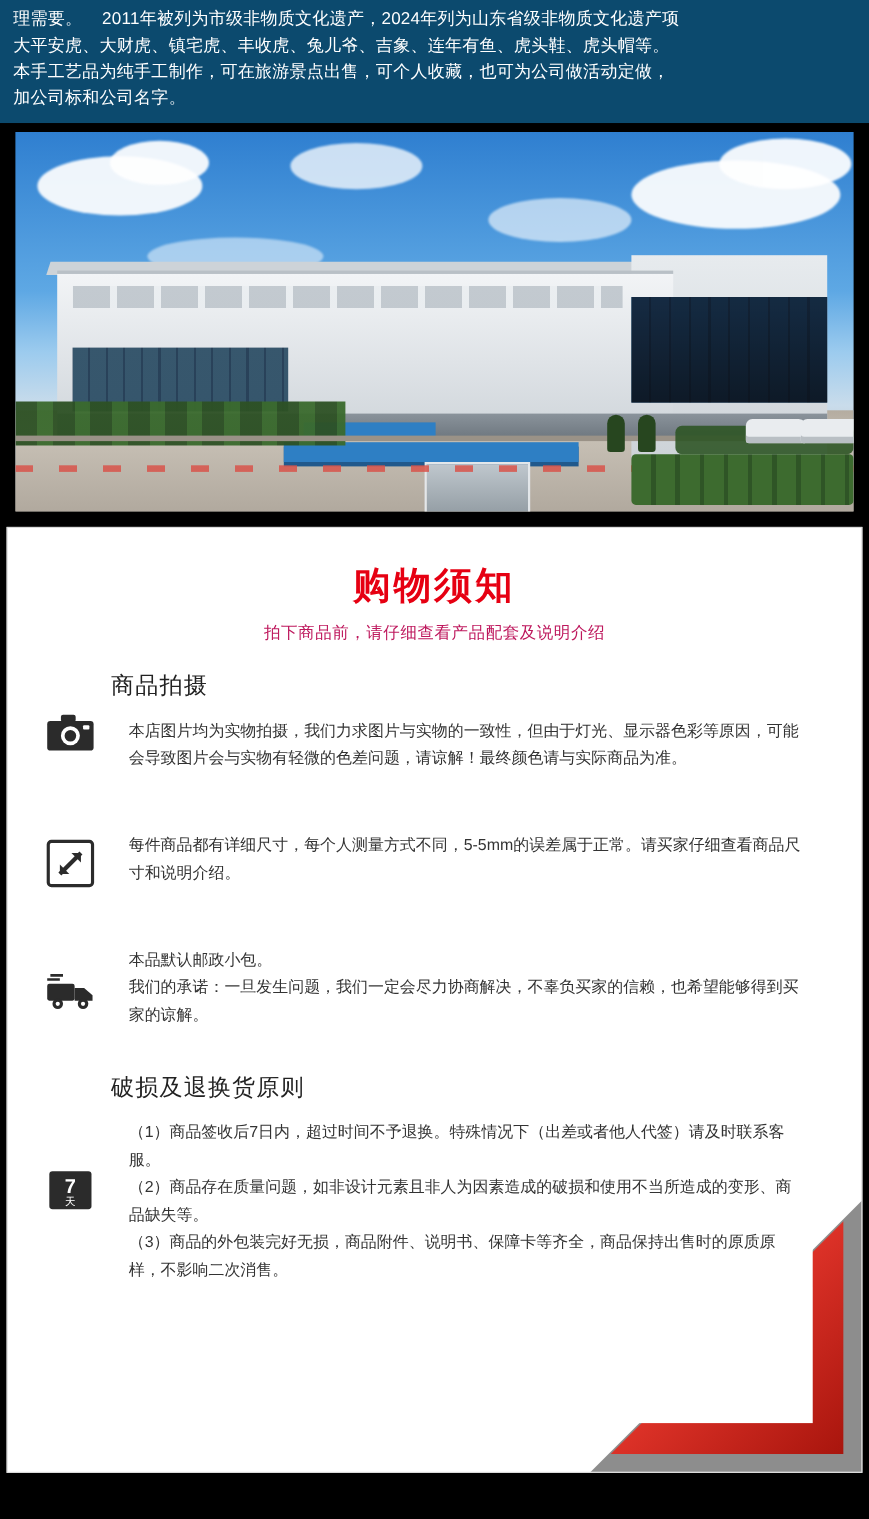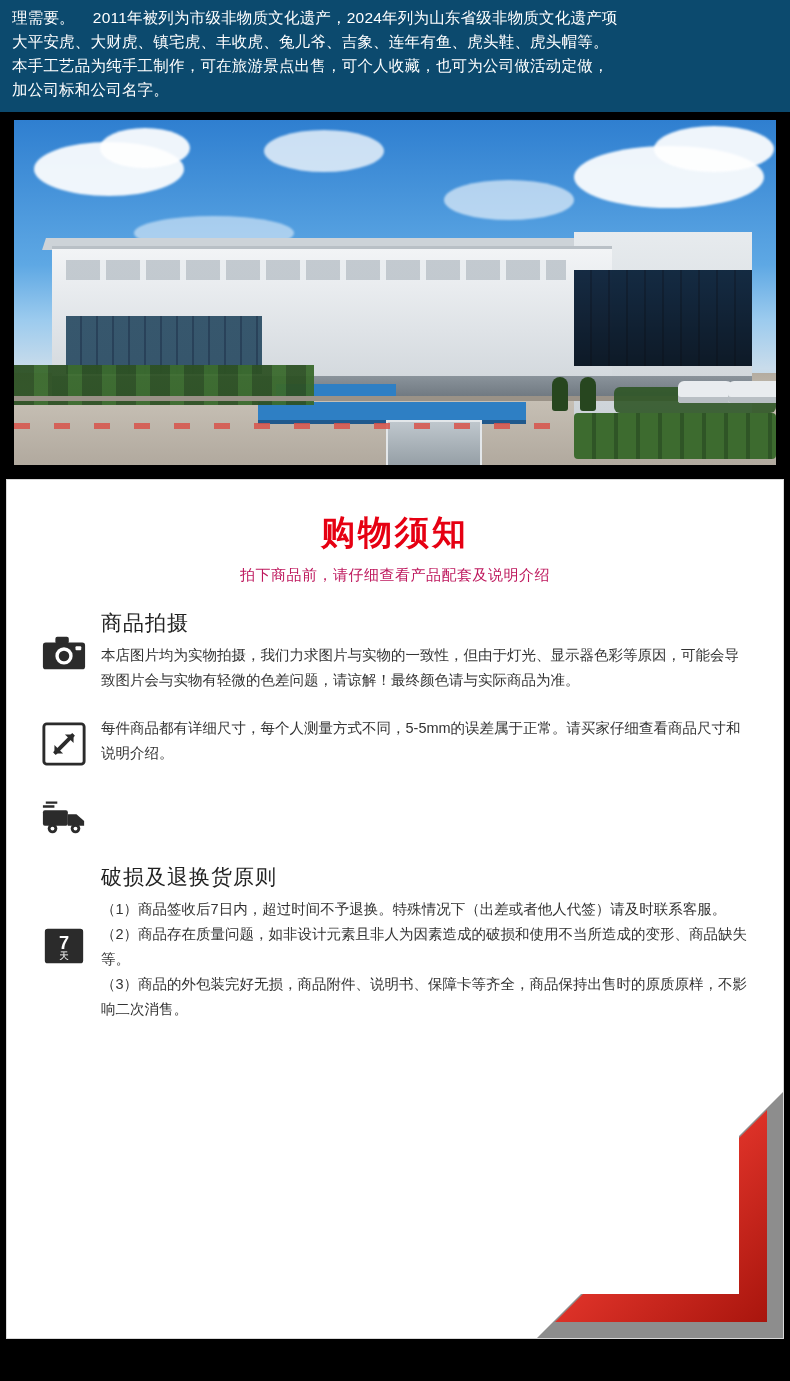--- a/index.html
+++ b/index.html
@@ -232,21 +232,21 @@
   .sec-h {
     font-size: 21px;
     color: #222;
     margin: 0 0 6px 0;
     letter-spacing: 1px;
   }
   .sec-p {
     font-size: 14.5px;
     line-height: 25px;
     color: #333;
-    margin: 0;
+    margin: 16px;
     white-space: pre-wrap;
   }
 
   
   .fold {
     position: absolute;
     right: -2px;
     bottom: -2px;
     width: 250px;
     height: 250px;
@@ -366,20 +366,22 @@
             <rect x="2" y="16" width="26" height="16" rx="2" fill="#2b2b2b"></rect>
             <path d="M28 20 H37 L45 27 V32 H28 Z" fill="#2b2b2b"></path>
             <circle cx="12" cy="35" r="5" fill="#2b2b2b"></circle>
             <circle cx="12" cy="35" r="2" fill="#ffffff"></circle>
             <circle cx="36" cy="35" r="5" fill="#2b2b2b"></circle>
             <circle cx="36" cy="35" r="2" fill="#ffffff"></circle>
             <path d="M2 12 H14 M5 8 H17" stroke="#2b2b2b" stroke-width="2.5"></path>
           </svg>
         </div>
         <div class="sec-body">
+          <p class="sec-p">本品默认邮政小包。
+我们的承诺：一旦发生问题，我们一定会尽力协商解决，不辜负买家的信赖，也希望能够得到买家的谅解。</p>
         </div>
       </div>
 
       <div class="sec">
         <div class="sec-icon">
           <svg viewBox="0 0 48 48" width="46" height="46" aria-hidden="true">
             <rect x="4" y="6" width="40" height="36" rx="3" fill="#2b2b2b"></rect>
             <text x="24" y="27" font-family="Liberation Sans, sans-serif" font-size="19" fill="#ffffff" text-anchor="middle" font-weight="bold">7</text>
             <text x="24" y="38" font-family="Liberation Sans, sans-serif" font-size="10" fill="#ffffff" text-anchor="middle">天</text>
           </svg>

